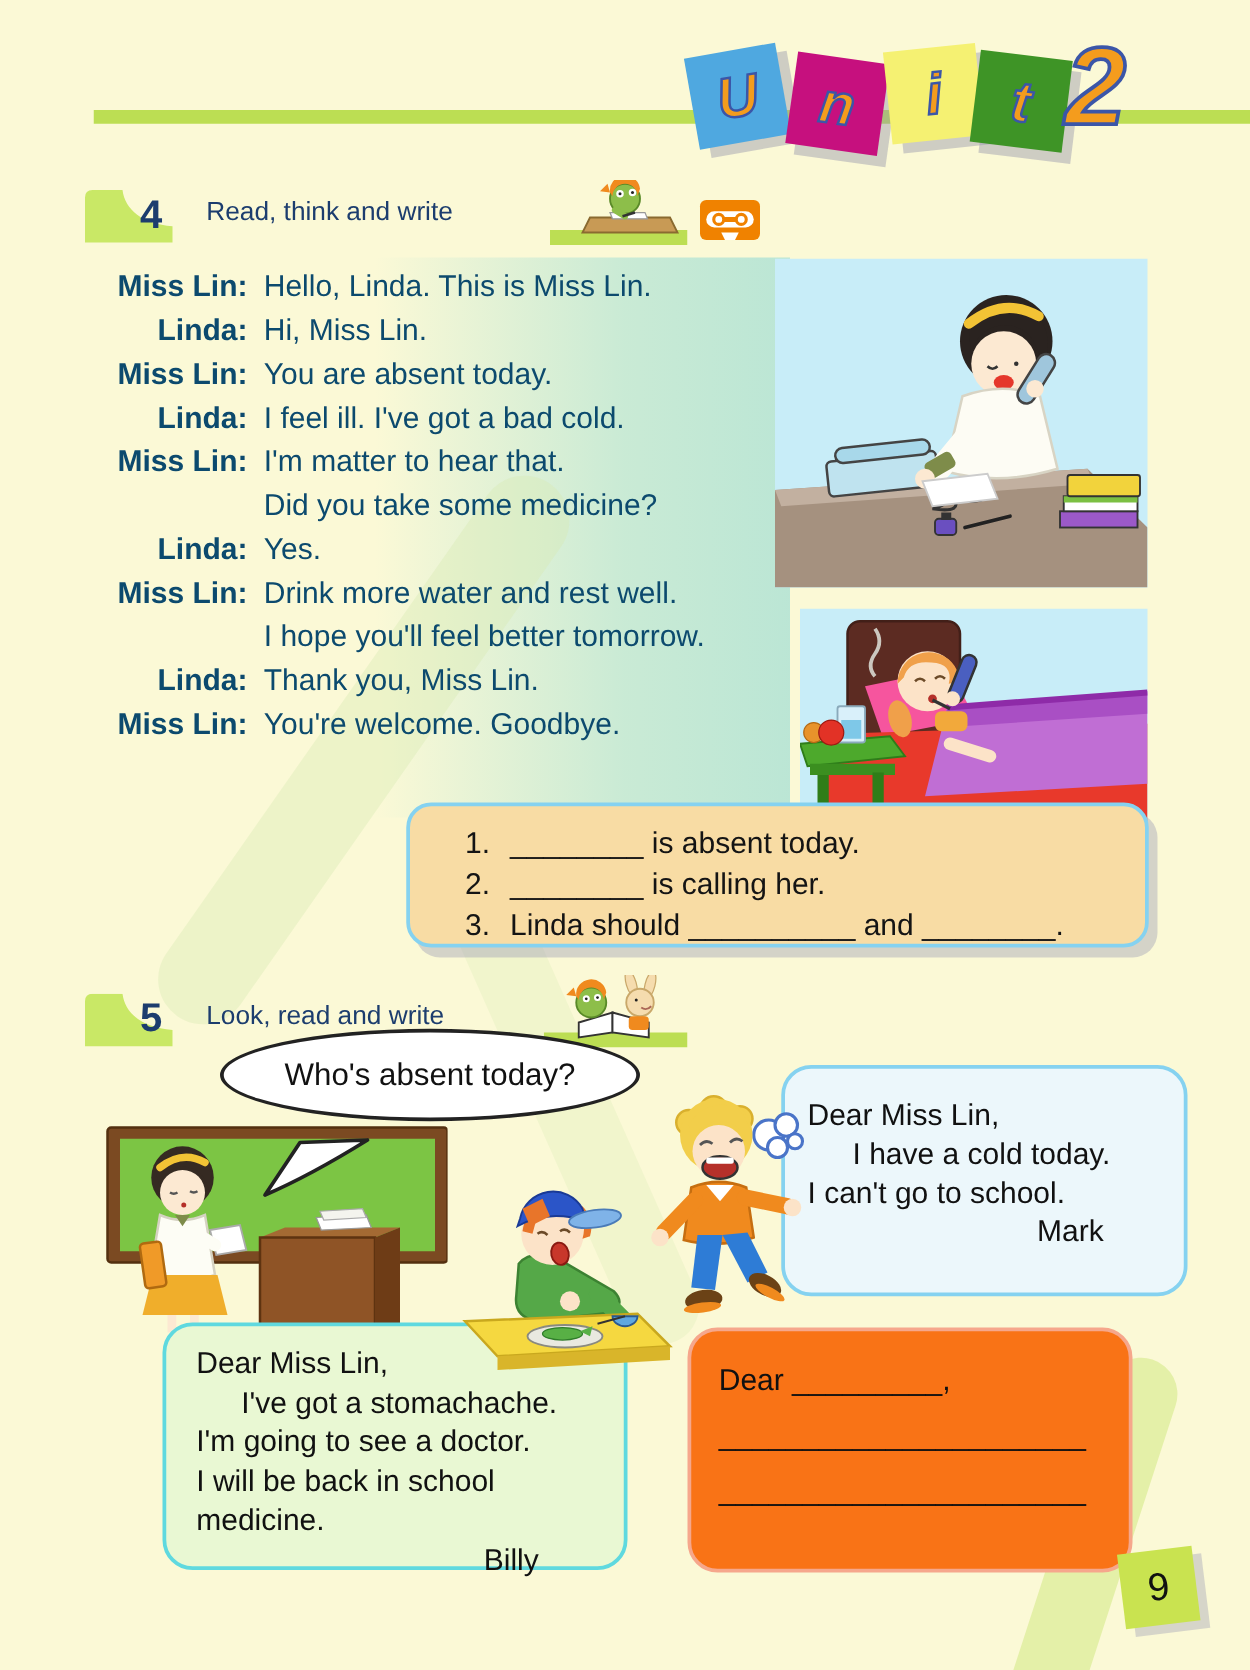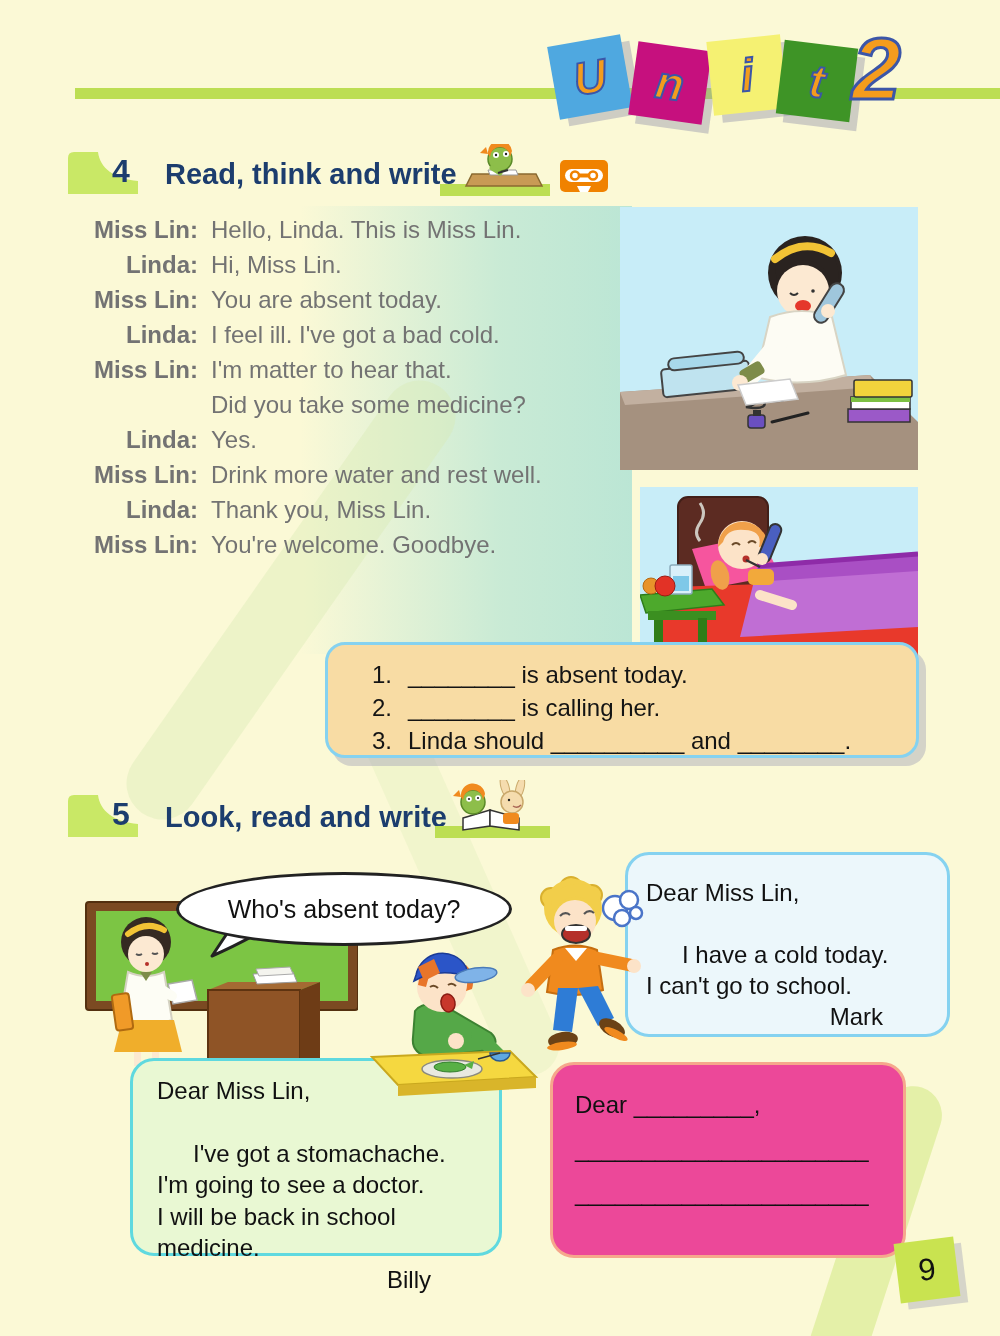--- a/index.html
+++ b/index.html
@@ -23,61 +23,61 @@
   .sq-u{left:553px;top:40px;background:#4FA8E0;transform:rotate(-10deg);}
   .sq-n{left:633px;top:46px;background:#C6107E;transform:rotate(8deg);}
   .sq-i{left:710px;top:38px;background:#F5F172;transform:rotate(-6deg);}
   .sq-t{left:780px;top:44px;background:#3E9426;transform:rotate(7deg);}
   .unit-num{position:absolute;left:852px;top:18px;font-size:88px;font-weight:bold;font-style:italic;
       color:#F49C1D;-webkit-text-stroke:3px #3B56A8;z-index:2;}
 
   
   .tab{position:absolute;z-index:1;}
   .secnum{position:absolute;font-size:32px;font-weight:bold;color:#1C3D6E;z-index:2;}
-  .sectitle{position:absolute;font-size:29px;font-weight:bold;color:#1C3D6E;z-index:2;}
+  .sectitle{position:absolute;font-size:21px;font-weight:normal;color:#1C3D6E;z-index:2;}
   .mascot{position:absolute;z-index:2;}
   .cassette{position:absolute;left:558px;top:156px;z-index:2;}
 
   
   .dialogue{position:absolute;left:80px;top:212px;width:545px;z-index:2;}
-  .drow{display:flex;line-height:35px;font-size:24px;color:#737373;white-space:nowrap;}
+  .drow{display:flex;line-height:35px;font-size:24px;color:#0c4a6e;white-space:nowrap;}
   .spk{width:118px;text-align:right;font-weight:bold;flex:none;}
   .txt{margin-left:13px;}
 
   
   .scene{position:absolute;background:#C8EDF8;z-index:1;}
   .scene-phone{left:620px;top:207px;width:298px;height:263px;}
   .scene-bed{left:640px;top:487px;width:278px;height:173px;}
 
   
   .exbox{position:absolute;left:325px;top:642px;width:594px;height:116px;background:#F8DCA4;
     border:3px solid #85D2F0;border-radius:20px;box-shadow:7px 8px 0 rgba(164,164,184,.45);
     box-sizing:border-box;padding:13px 0 0 44px;z-index:3;}
   .exrow{display:flex;font-size:24px;line-height:33px;color:#141414;white-space:nowrap;}
   .exnum{width:36px;flex:none;}
 
   
-  .bubble{position:absolute;left:176px;top:872px;width:330px;height:68px;background:#fff;
+  .bubble{position:absolute;left:176px;top:823px;width:330px;height:68px;background:#fff;
     border:3px solid #222;border-radius:50%;display:flex;align-items:center;justify-content:center;
     font-size:25px;color:#111;z-index:3;}
   .bubble-tail{position:absolute;left:210px;top:906px;z-index:2;}
   .illus{position:absolute;z-index:1;}
   .illus-class{left:58px;top:898px;}
   .illus-billy{left:360px;top:935px;z-index:3;}
   .illus-mark{left:518px;top:868px;z-index:3;}
 
   
   .note{position:absolute;border-radius:24px;box-sizing:border-box;color:#111;z-index:2;}
   .mark-note{left:625px;top:852px;width:325px;height:185px;background:#ECF7FB;
     border:3px solid #85D2F0;padding:22px 16px 0 18px;font-size:24px;line-height:31px;}
   .billy-note{left:130px;top:1058px;width:372px;height:198px;background:#E9F8D3;
     border:3px solid #5FD9DF;padding:14px 16px 0 24px;font-size:24px;line-height:31.5px;}
-  .tmpl-note{left:550px;top:1062px;width:356px;height:196px;background:#ec4899;
+  .tmpl-note{left:550px;top:1062px;width:356px;height:196px;background:#f97316;
     border:3px solid #F6A78C;padding:18px 24px 0 22px;font-size:24px;line-height:44px;}
-  .indent{text-indent:36px;margin-top:31px;}
+  .indent{text-indent:36px;}
   .sig-mark{text-align:right;padding-right:48px;}
   .sig-billy{text-align:right;padding-right:52px;}
 
   .pagenum{position:absolute;left:897px;top:1240px;width:60px;height:60px;background:#C9E350;
     transform:rotate(-7deg);box-shadow:7px 7px 0 rgba(160,160,182,.4);display:flex;
     align-items:center;justify-content:center;font-size:31px;color:#111;z-index:2;}
 </style>
 </head>
 <body>
 
@@ -156,20 +156,24 @@
         <span class="spk"></span>
         <span class="txt">Did you take some medicine?</span>
       </div>
     <div class="drow">
         <span class="spk">Linda:</span>
         <span class="txt">Yes.</span>
       </div>
     <div class="drow">
         <span class="spk">Miss Lin:</span>
         <span class="txt">Drink more water and rest well.</span>
+      </div>
+    <div class="drow">
+        <span class="spk"></span>
+        <span class="txt">I hope you'll feel better tomorrow.</span>
       </div>
     <div class="drow">
         <span class="spk">Linda:</span>
         <span class="txt">Thank you, Miss Lin.</span>
       </div>
     <div class="drow">
         <span class="spk">Miss Lin:</span>
         <span class="txt">You're welcome. Goodbye.</span>
       </div>
   </div>

